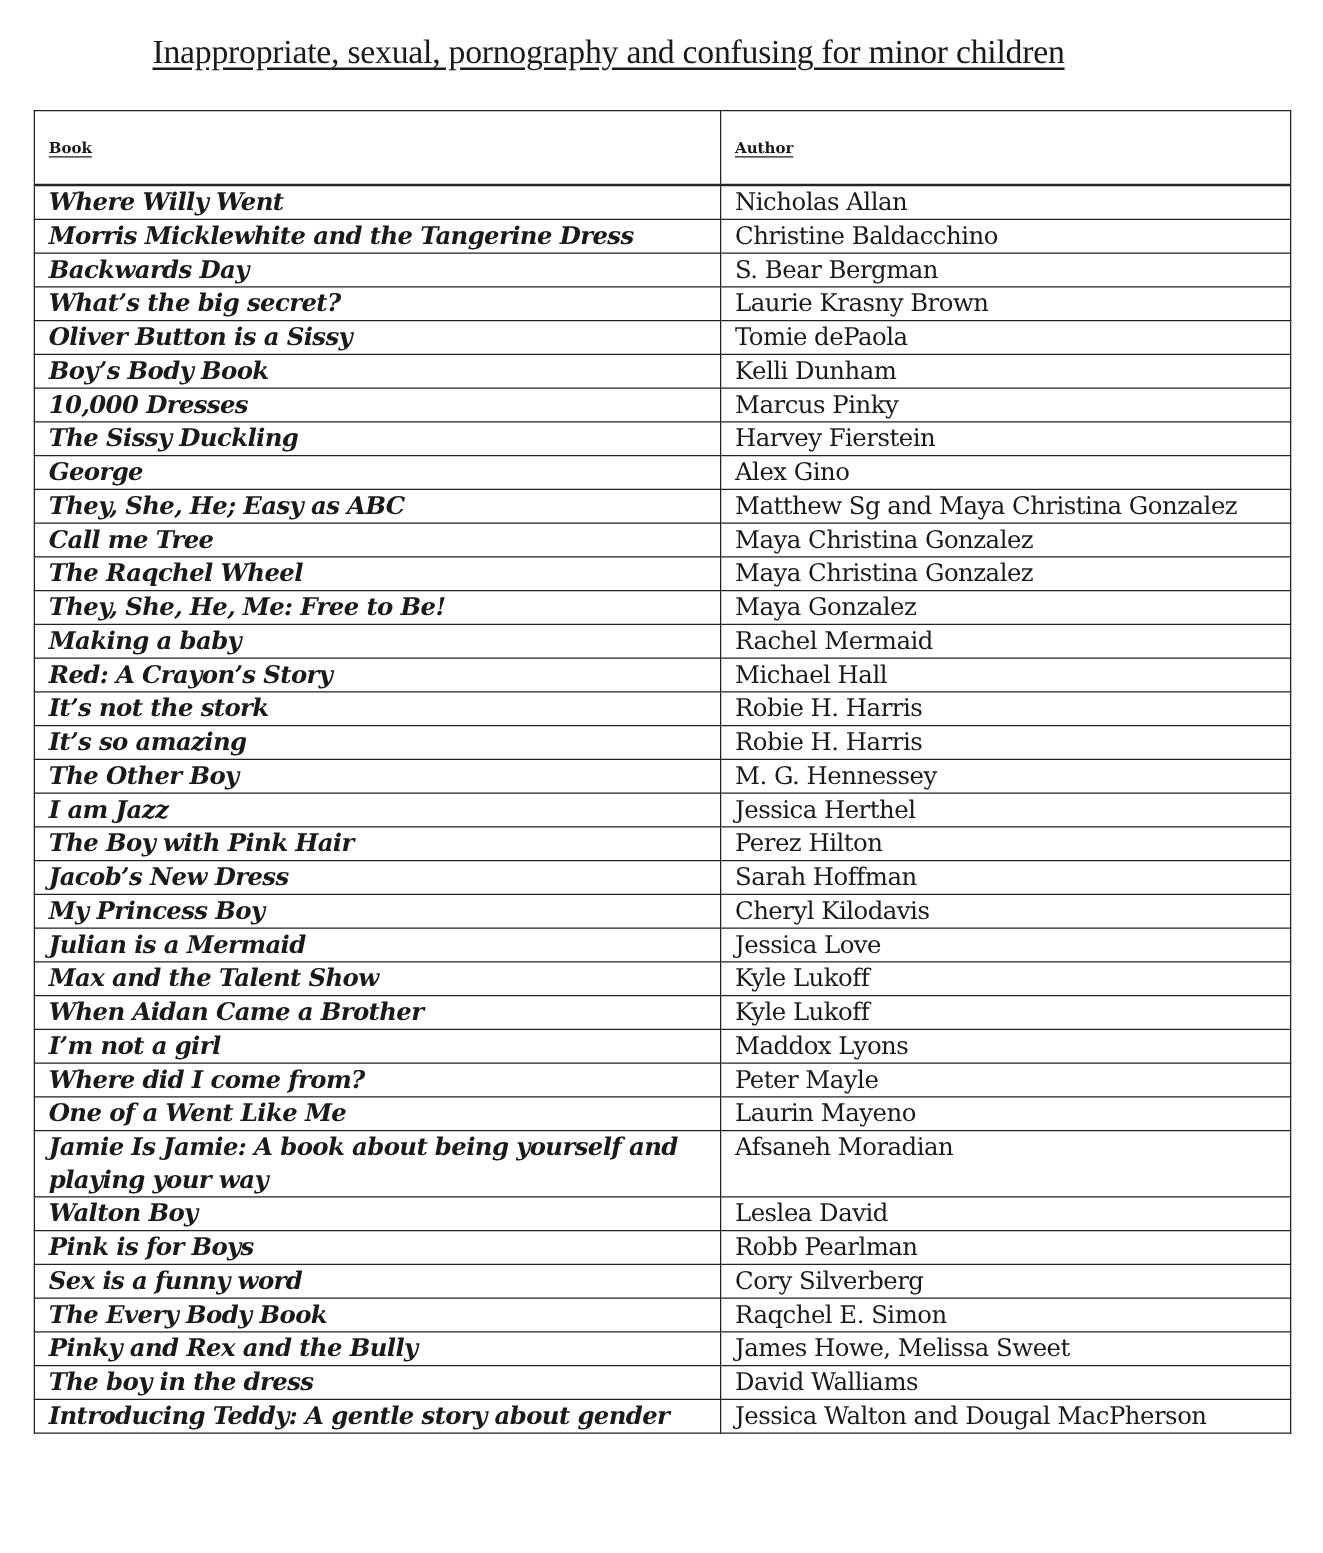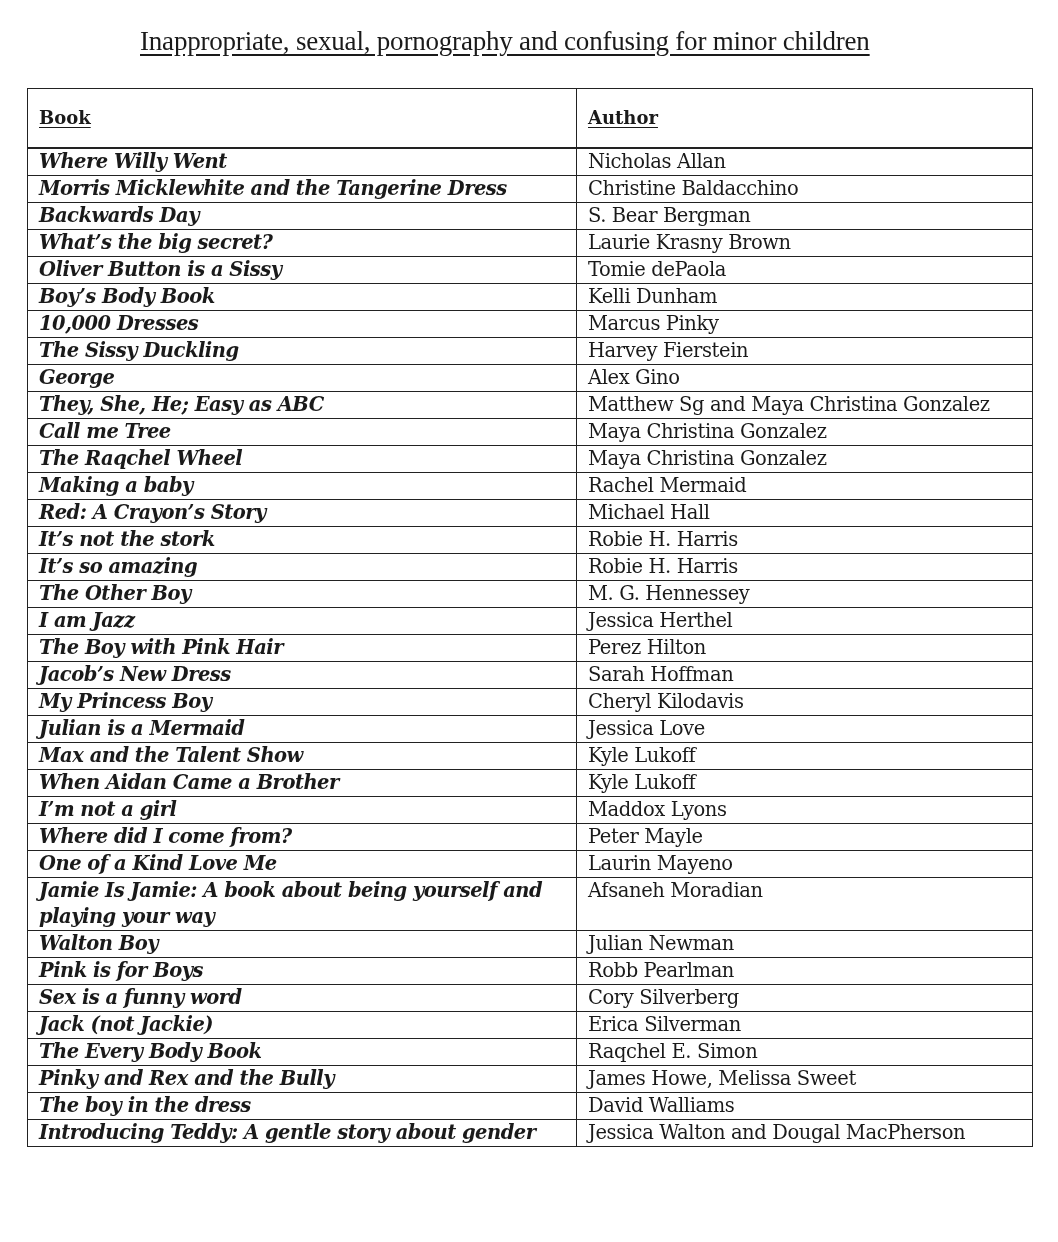--- a/index.html
+++ b/index.html
@@ -1,22 +1,22 @@
 <!DOCTYPE html>
 <html><head>
 <meta charset="utf-8">
 <style>
   html, body { margin:0; padding:0; background:#ffffff; }
   body { width:1058px; height:1242px; position:relative; overflow:hidden; color:#1a1a1a; font-family:"DejaVu Serif", "Liberation Serif", serif; }
-  .title { position:absolute; left:140px; top:26px; font-family:"Liberation Serif", serif; font-size:27px; text-decoration:underline; text-underline-offset:4px; white-space:nowrap; letter-spacing:-0.2px; }
+  .title { position:absolute; left:122px; top:26px; font-family:"Liberation Serif", serif; font-size:27px; text-decoration:underline; text-underline-offset:4px; white-space:nowrap; letter-spacing:-0.2px; }
   table.books { position:absolute; left:27px; top:88px; width:1005px; border-collapse:collapse; table-layout:fixed; }
   table.books td, table.books th { border:1.5px solid #222; padding:0 0 0 11px; vertical-align:top; font-size:19.5px; line-height:26px; height:26px; overflow:hidden; white-space:nowrap; font-weight:normal; text-align:left; }
   table.books col.c1 { width:549px; }
   table.books col.c2 { width:456px; }
-  table.books th { height:58px; vertical-align:middle; font-weight:bold; text-decoration:underline; text-underline-offset:3px; font-size:18px; }
+  table.books th { height:58px; vertical-align:middle; font-weight:bold; text-decoration:underline; text-underline-offset:3px; font-size:12px; }
   table.books td.book { font-style:italic; letter-spacing:-0.5px;font-weight:bold; }
   table.books td.author { letter-spacing:-0.4px; }
   table.books td.wrap { white-space:normal; height:52px; }
   table.books thead tr { border-bottom:2px solid #222; }
 </style>
 </head>
 <body>
 
 <div class="title">Inappropriate, sexual, pornography and confusing for minor children</div>
 
@@ -74,20 +74,24 @@
       </tr>
       <tr>
         <td class="book">Call me Tree</td>
         <td class="author">Maya Christina Gonzalez</td>
       </tr>
       <tr>
         <td class="book">The Raqchel Wheel</td>
         <td class="author">Maya Christina Gonzalez</td>
       </tr>
       <tr>
+        <td class="book">They, She, He, Me:  Free to Be!</td>
+        <td class="author">Maya Gonzalez</td>
+      </tr>
+      <tr>
         <td class="book">Making a baby</td>
         <td class="author">Rachel Mermaid</td>
       </tr>
       <tr>
         <td class="book">Red:  A Crayon’s Story</td>
         <td class="author">Michael Hall</td>
       </tr>
       <tr>
         <td class="book">It’s not the stork</td>
         <td class="author">Robie H. Harris</td>
@@ -130,42 +134,38 @@
       </tr>
       <tr>
         <td class="book">I’m not a girl</td>
         <td class="author">Maddox Lyons</td>
       </tr>
       <tr>
         <td class="book">Where did I come from?</td>
         <td class="author">Peter Mayle</td>
       </tr>
       <tr>
-        <td class="book">One of a Kind Love Me</td>
+        <td class="book">One of a Went Like Me</td>
         <td class="author">Laurin Mayeno</td>
       </tr>
       <tr>
         <td class="book wrap">Jamie Is Jamie:  A book about being yourself and playing your way</td>
         <td class="author wrap">Afsaneh Moradian</td>
       </tr>
       <tr>
         <td class="book">Walton Boy</td>
-        <td class="author">Julian Newman</td>
+        <td class="author">Leslea David</td>
       </tr>
       <tr>
         <td class="book">Pink is for Boys</td>
         <td class="author">Robb Pearlman</td>
       </tr>
       <tr>
         <td class="book">Sex is a funny word</td>
         <td class="author">Cory Silverberg</td>
-      </tr>
-      <tr>
-        <td class="book">Jack (not Jackie)</td>
-        <td class="author">Erica Silverman</td>
       </tr>
       <tr>
         <td class="book">The Every Body Book</td>
         <td class="author">Raqchel E. Simon</td>
       </tr>
       <tr>
         <td class="book">Pinky and Rex and the Bully</td>
         <td class="author">James Howe, Melissa Sweet</td>
       </tr>
       <tr>

